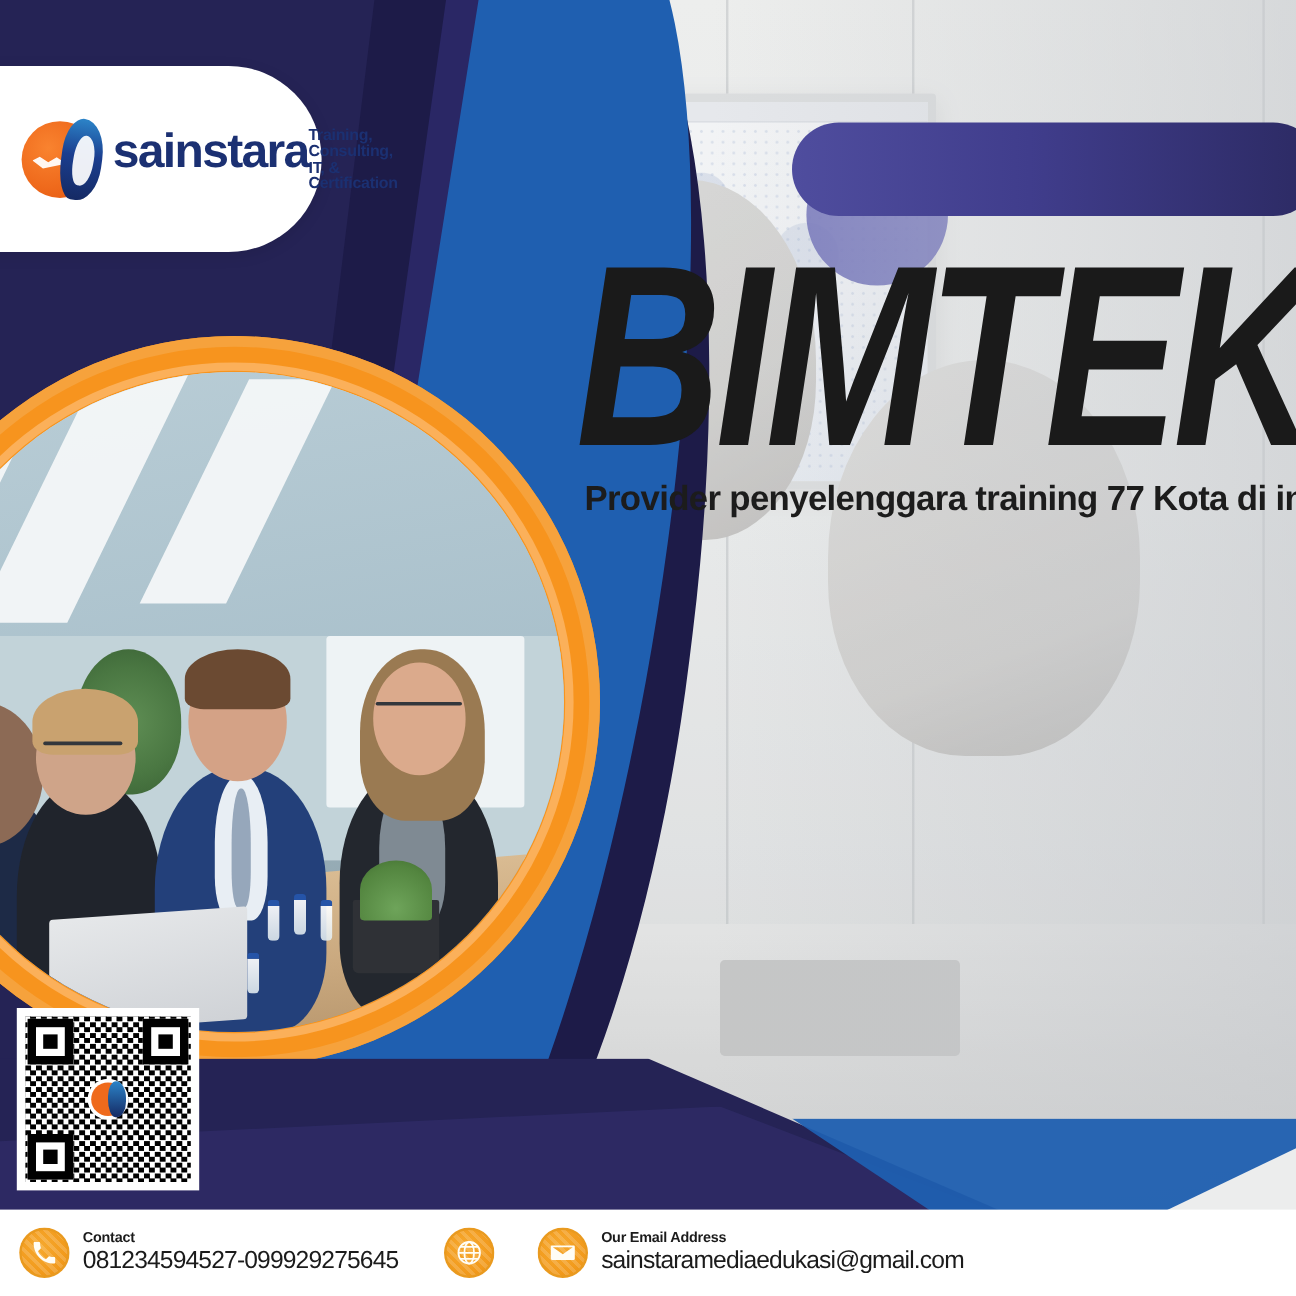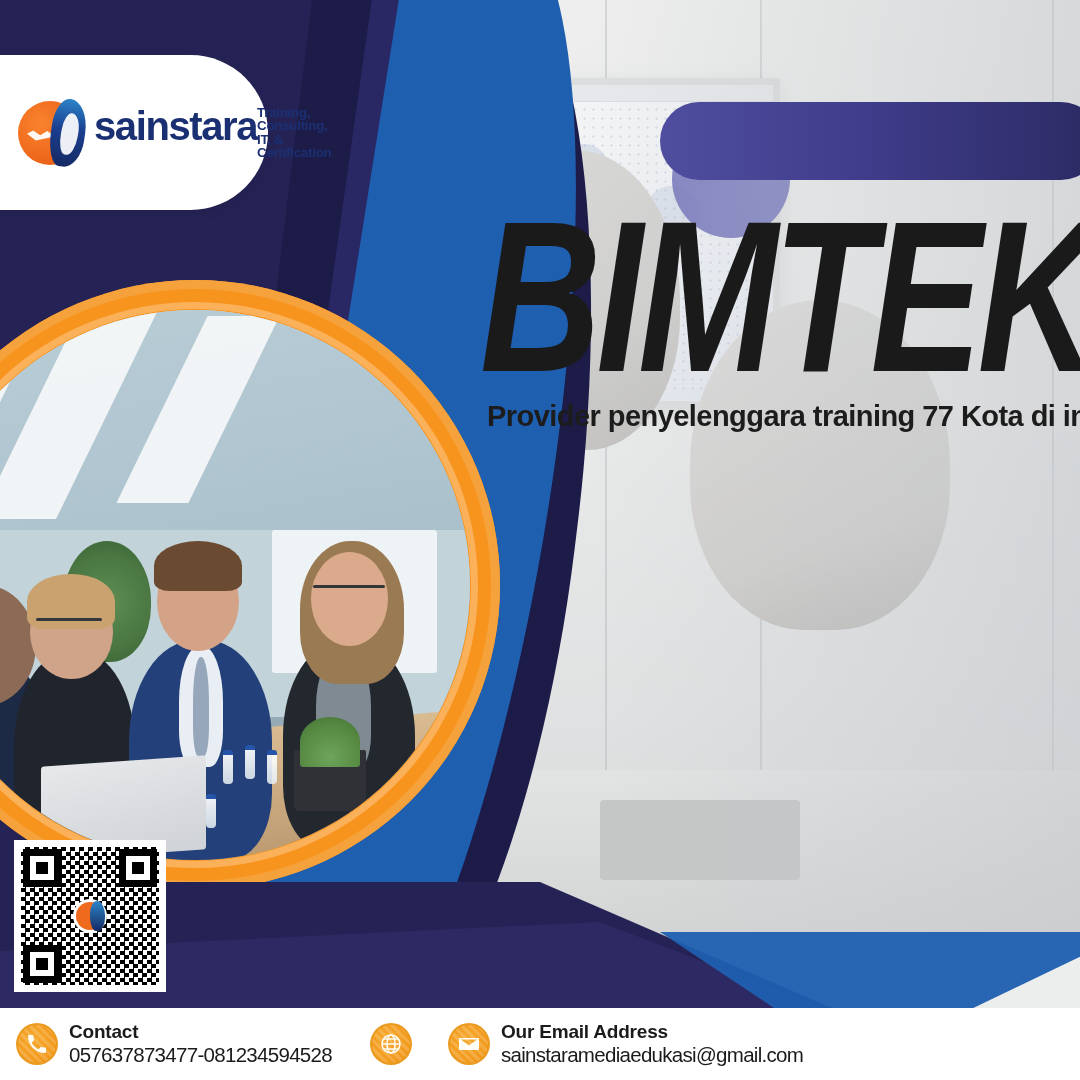--- a/index.html
+++ b/index.html
@@ -265,21 +265,21 @@
   .f-ico {
     width:42px; height:42px; border-radius:50%; flex:0 0 42px;
     background:
       repeating-linear-gradient(45deg, rgba(255,255,255,.16) 0 3px, rgba(0,0,0,0) 3px 6px),
       radial-gradient(circle at 42% 38%, #f6a92f 0%, #f29a1c 60%, #e38c12 100%);
     display:flex; align-items:center; justify-content:center;
     box-shadow:0 0 0 2px #e99a1f inset;
   }
   .f-ico svg { width:24px; height:24px; }
   .f-txt { display:flex; flex-direction:column; line-height:1.15; }
-  .f-label { font-size:19px; font-weight:700; color:#1b1b1b; letter-spacing:-.2px; }
+  .f-label { font-size:12px; font-weight:700; color:#1b1b1b; letter-spacing:-.2px; }
   .f-val { font-size:20.5px; font-weight:400; color:#1b1b1b; letter-spacing:-.7px; }
 </style>
 </head>
 <body>
 
 <div id="poster">
 
   <div class="bg-photo">
     <div class="bg-wall"></div>
     <div class="bg-wall-line" style="left:760px"></div>
@@ -393,21 +393,21 @@
   <div class="footer">
 
     <div class="f-item contact">
       <div class="f-ico">
         <svg viewBox="0 0 24 24" fill="#fffdf5">
             <path d="M6.6 10.8c1.4 2.8 3.8 5.1 6.6 6.6l2.2-2.2c.3-.3.7-.4 1-.2 1.1.4 2.3.6 3.6.6.6 0 1 .4 1 1V20c0 .6-.4 1-1 1C10.6 21 3 13.4 3 4c0-.6.4-1 1-1h3.4c.6 0 1 .4 1 1 0 1.2.2 2.4.6 3.6.1.4 0 .7-.2 1l-2.2 2.2z"></path>
           </svg>
       </div>
       <div class="f-txt">
         <span class="f-label">Contact</span>
-        <span class="f-val">057637873477-081234594528</span>
+        <span class="f-val">081234594527-099929275645</span>
       </div>
     </div>
 
     <div class="f-item info">
       <div class="f-ico">
         <svg viewBox="0 0 24 24" fill="none" stroke="#fffdf5" stroke-width="1.5">
           <circle cx="12" cy="12" r="9"></circle>
             <ellipse cx="12" cy="12" rx="4" ry="9"></ellipse>
           <line x1="3" y1="12" x2="21" y2="12"></line>
             <line x1="4.6" y1="7" x2="19.4" y2="7"></line>

